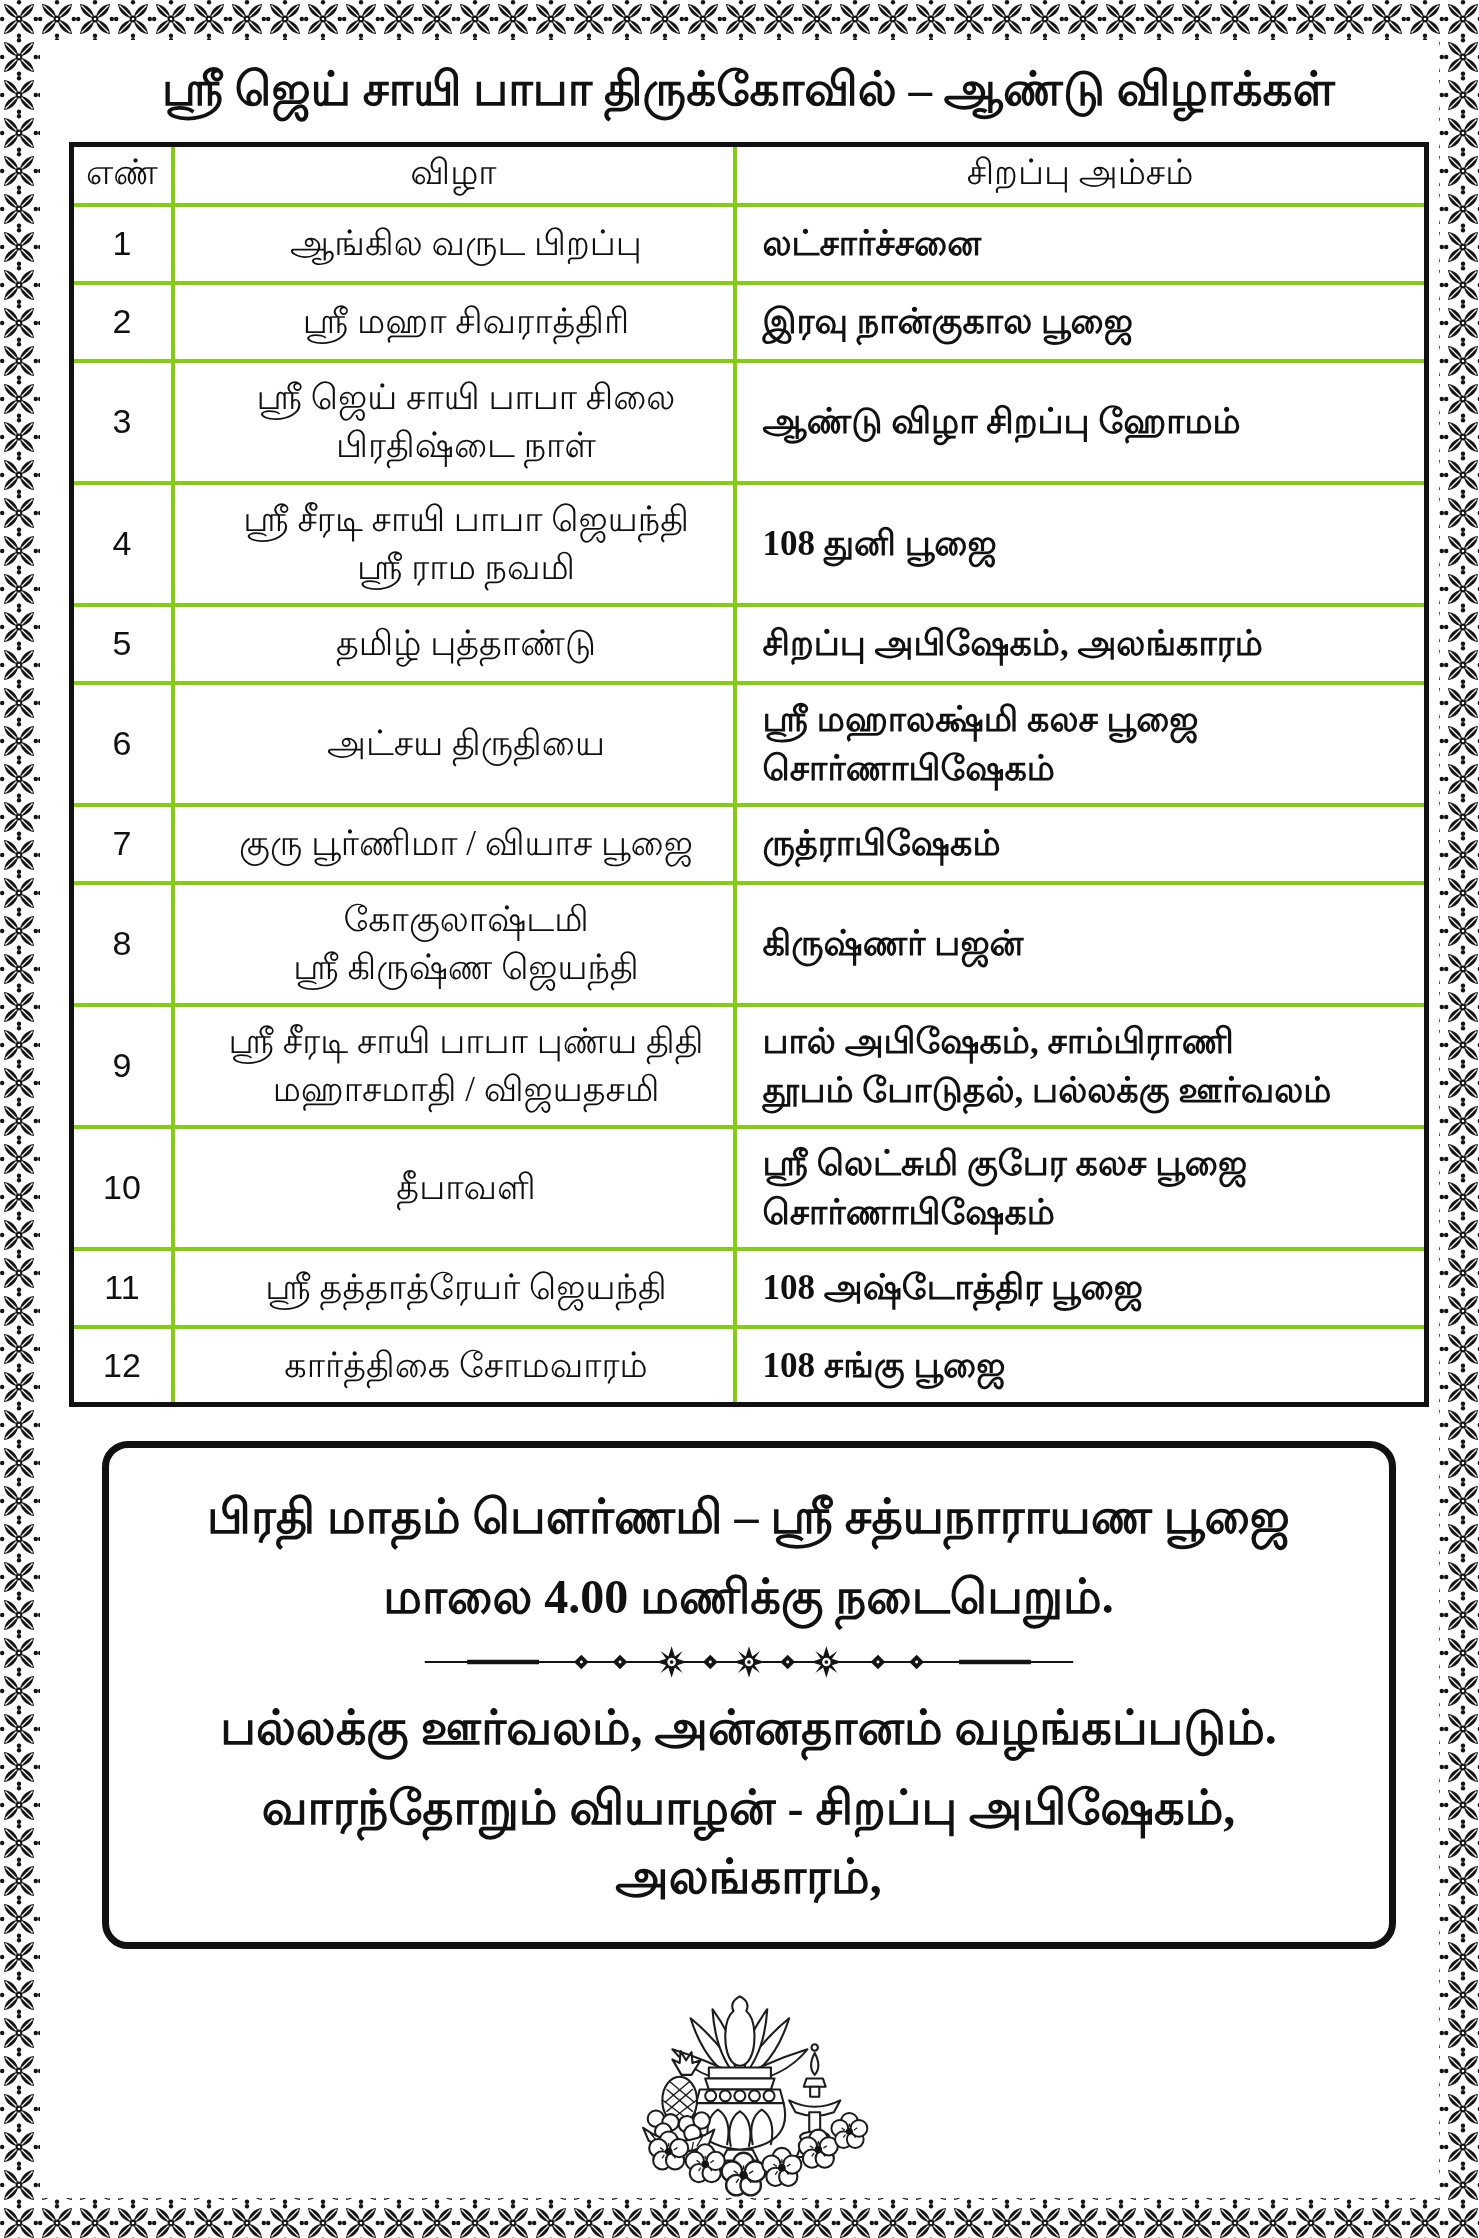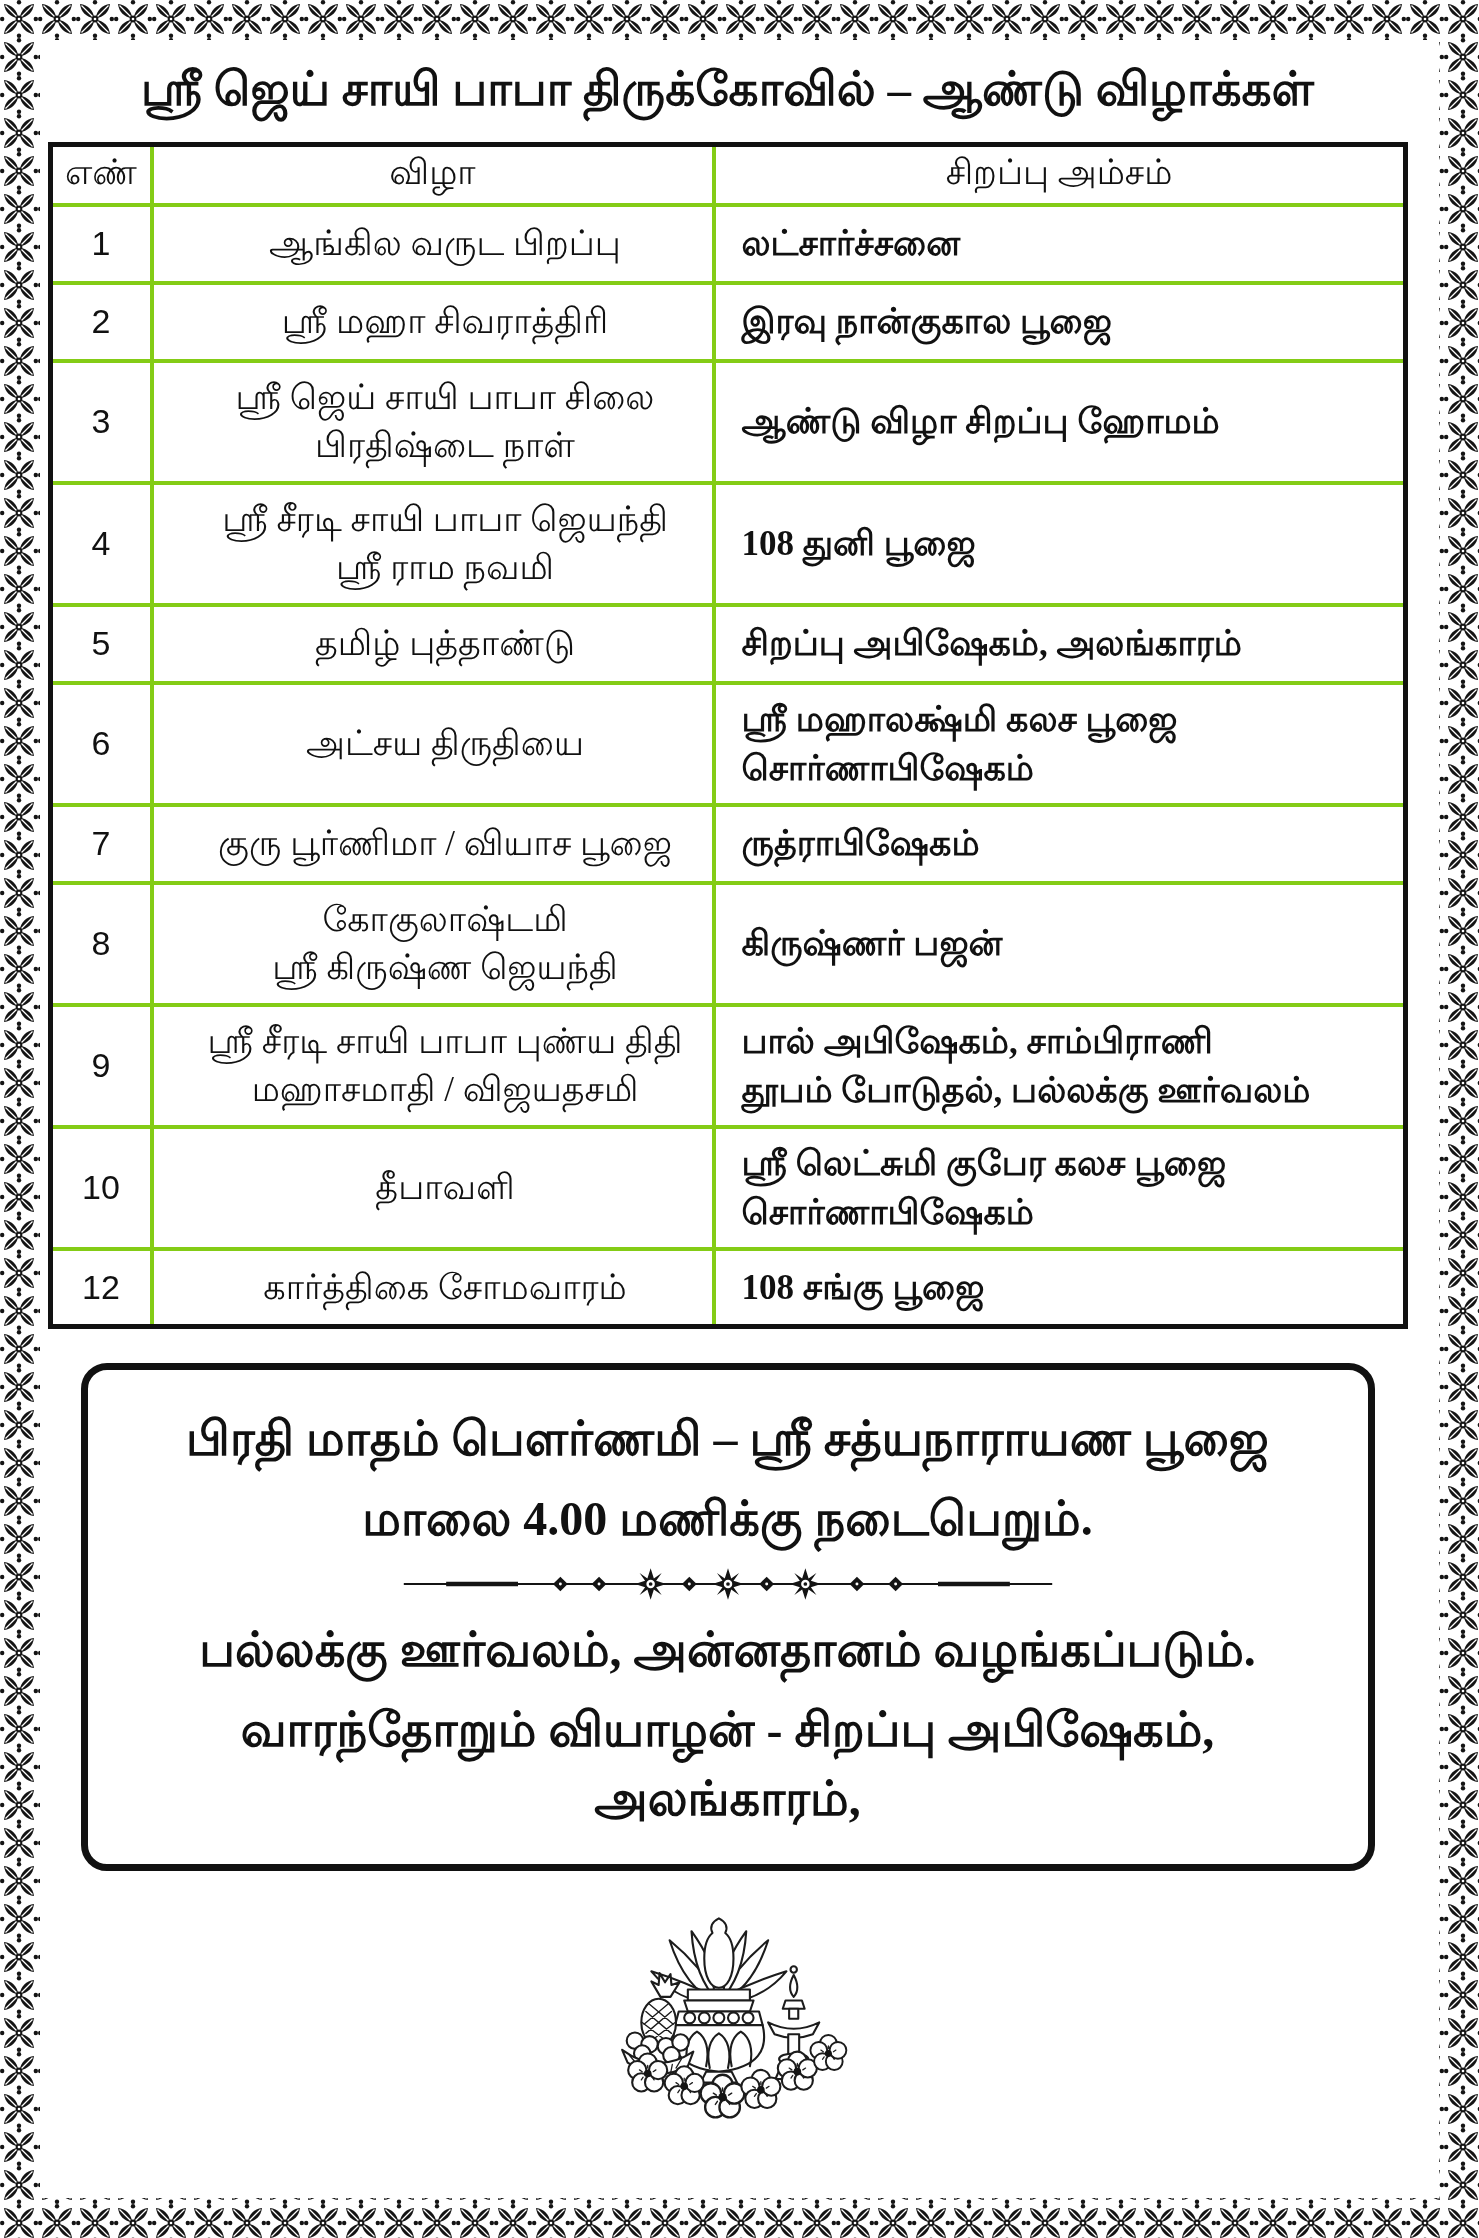--- a/index.html
+++ b/index.html
@@ -1,19 +1,19 @@
 <!DOCTYPE html>
 <html><head>
 <meta charset="utf-8">
 <style>
   html,body{margin:0;padding:0;background:#e8e8e8;}
   .page{position:relative;width:1479px;height:2238px;background:#ffffff;overflow:hidden;
         font-family:"Liberation Serif", serif;color:#111;}
   .frame{position:absolute;left:0;top:0;width:1479px;height:2238px;}
-  .content{position:absolute;left:34px;top:46px;width:1387px;height:2146px;}
+  .content{position:absolute;left:55px;top:46px;width:1387px;height:2146px;}
   h1.title{margin:16px 0 26px;text-align:center;font-size:47px;font-weight:bold;
            letter-spacing:0;line-height:1.15;}
   table.fest{border-collapse:collapse;width:1360px;margin:0 auto;table-layout:fixed;}
   table.fest th, table.fest td{border:4px solid #84cc16;vertical-align:middle;}
   table.fest{border:5px solid #111;}
   th.c-no, td.no{width:95px;text-align:center;}
   th.c-fest, td.fest-cell{width:556px;text-align:center;}
   tr.hdr{height:60px;}
   tr.hdr th{font-weight:normal;font-size:35px;text-align:center;}
   tr.single{height:78px;}
@@ -125,20 +125,25 @@
           <td class="feat-cell">பால் அபிஷேகம், சாம்பிராணி
 தூபம் போடுதல், பல்லக்கு ஊர்வலம்</td>
         </tr>
         <tr class="double">
           <td class="no">10</td>
           <td class="fest-cell">தீபாவளி</td>
           <td class="feat-cell">ஸ்ரீ லெட்சுமி குபேர கலச பூஜை
 சொர்ணாபிஷேகம்</td>
         </tr>
         <tr class="single">
+          <td class="no">11</td>
+          <td class="fest-cell">ஸ்ரீ தத்தாத்ரேயர் ஜெயந்தி</td>
+          <td class="feat-cell">108 அஷ்டோத்திர பூஜை</td>
+        </tr>
+        <tr class="single">
           <td class="no">12</td>
           <td class="fest-cell">கார்த்திகை சோமவாரம்</td>
           <td class="feat-cell">108 சங்கு பூஜை</td>
         </tr>
       </tbody>
     </table>
 
     <div class="notice">
       <p>பிரதி மாதம் பௌர்ணமி – ஸ்ரீ சத்யநாராயண பூஜை</p>
       <p>மாலை 4.00 மணிக்கு நடைபெறும்.</p>

